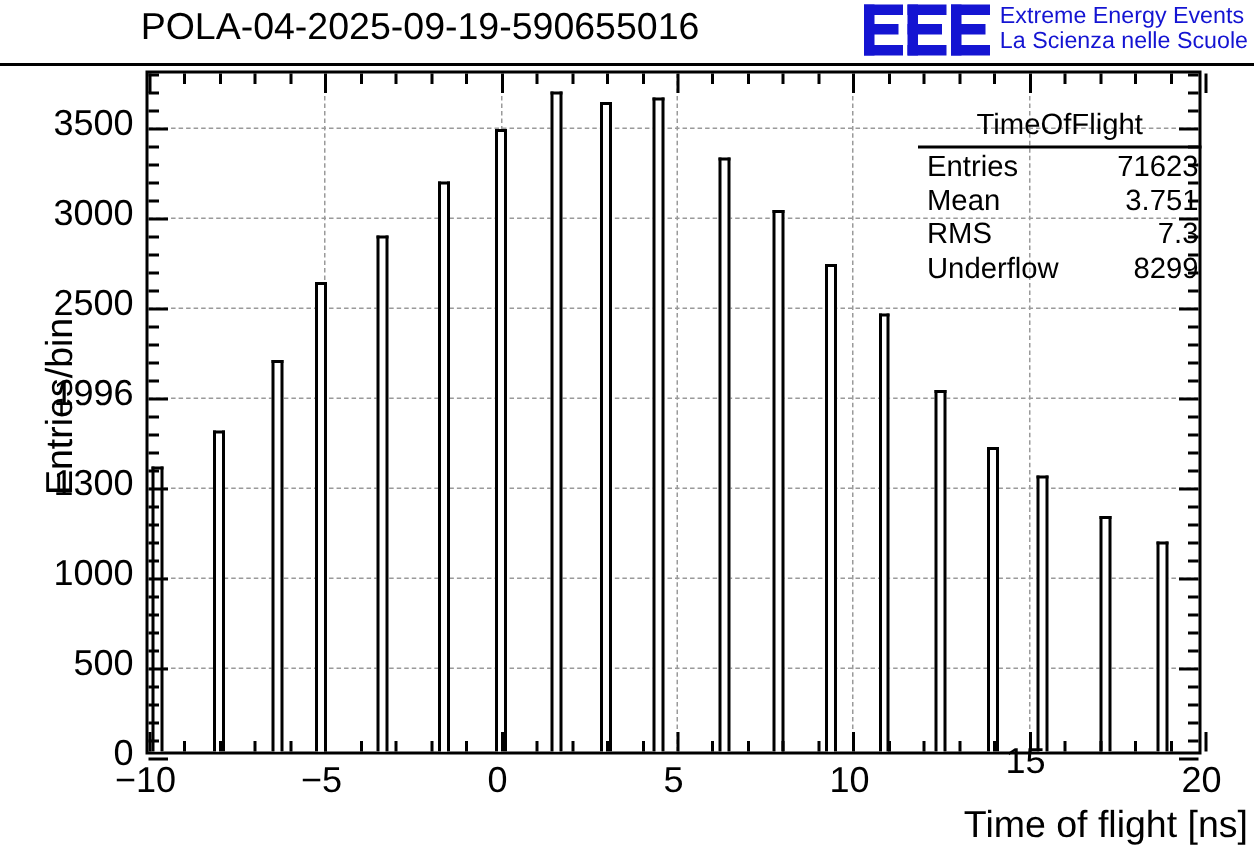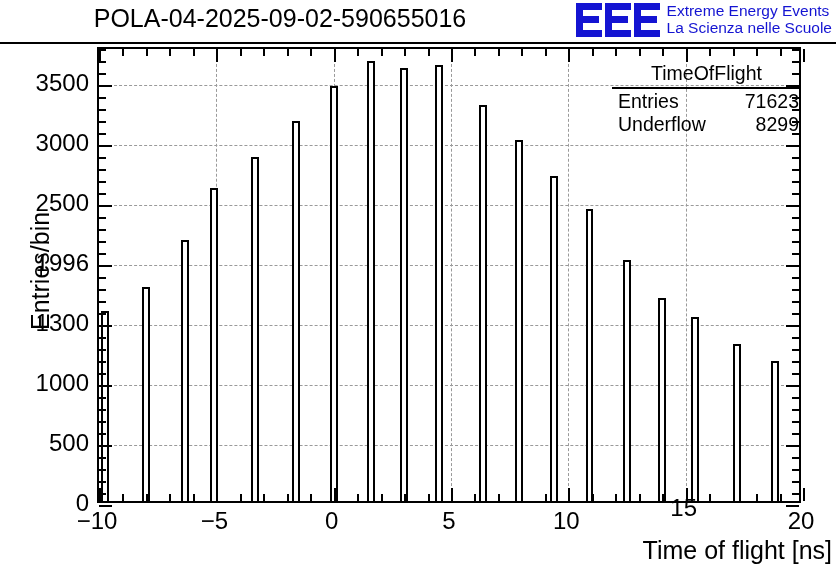--- a/index.html
+++ b/index.html
@@ -67,34 +67,34 @@
     transform:rotate(-90deg);transform-origin:left top;
     left:26px;top:330px;
   }
   #xtitle{
     position:absolute;font-size:25px;white-space:nowrap;
     right:4px;top:536px;
   }
 
   
   #stats{
-    position:absolute;left:612px;top:63px;width:189px;
+    position:absolute;left:612px;top:73px;width:189px;
     font-size:19.5px;line-height:1.0;color:#000;background:transparent;
   }
   #stats .st-title{text-align:center;padding:1px 0 3px 0;font-size:19.5px;}
   #stats .st-rule{height:2px;background:#000;margin:0 0 2px 0;}
   #stats .st-row{display:flex;justify-content:space-between;padding:1.5px 2px 1.5px 6px;}
   #stats .st-k{white-space:nowrap;}
   #stats .st-v{white-space:nowrap;}
 </style>
 </head>
 <body>
 <div id="root">
 
-<div id="title">POLA-04-2025-09-02-590655016</div>
+<div id="title">POLA-04-2025-09-19-590655016</div>
 
 <div id="logo">
   <div id="logo-mark">
     <span class="eee-letter">
           <i class="b1"></i>
           <i class="v"></i>
           <i class="b2"></i>
           <i class="b3"></i>
         </span>
     <span class="eee-letter">
@@ -318,19 +318,27 @@
 
 <div id="stats">
   <div class="st-title">TimeOfFlight</div>
   <div class="st-rule"></div>
   <div id="stats-rows">
         <div class="st-row">
           <span class="st-k">Entries</span>
           <span class="st-v">71623</span>
         </div>
         <div class="st-row">
+          <span class="st-k">Mean</span>
+          <span class="st-v">3.751</span>
+        </div>
+        <div class="st-row">
+          <span class="st-k">RMS</span>
+          <span class="st-v">7.3</span>
+        </div>
+        <div class="st-row">
           <span class="st-k">Underflow</span>
           <span class="st-v">8299</span>
         </div>
       </div>
 </div>
 
 </div>
 
 </body></html>

